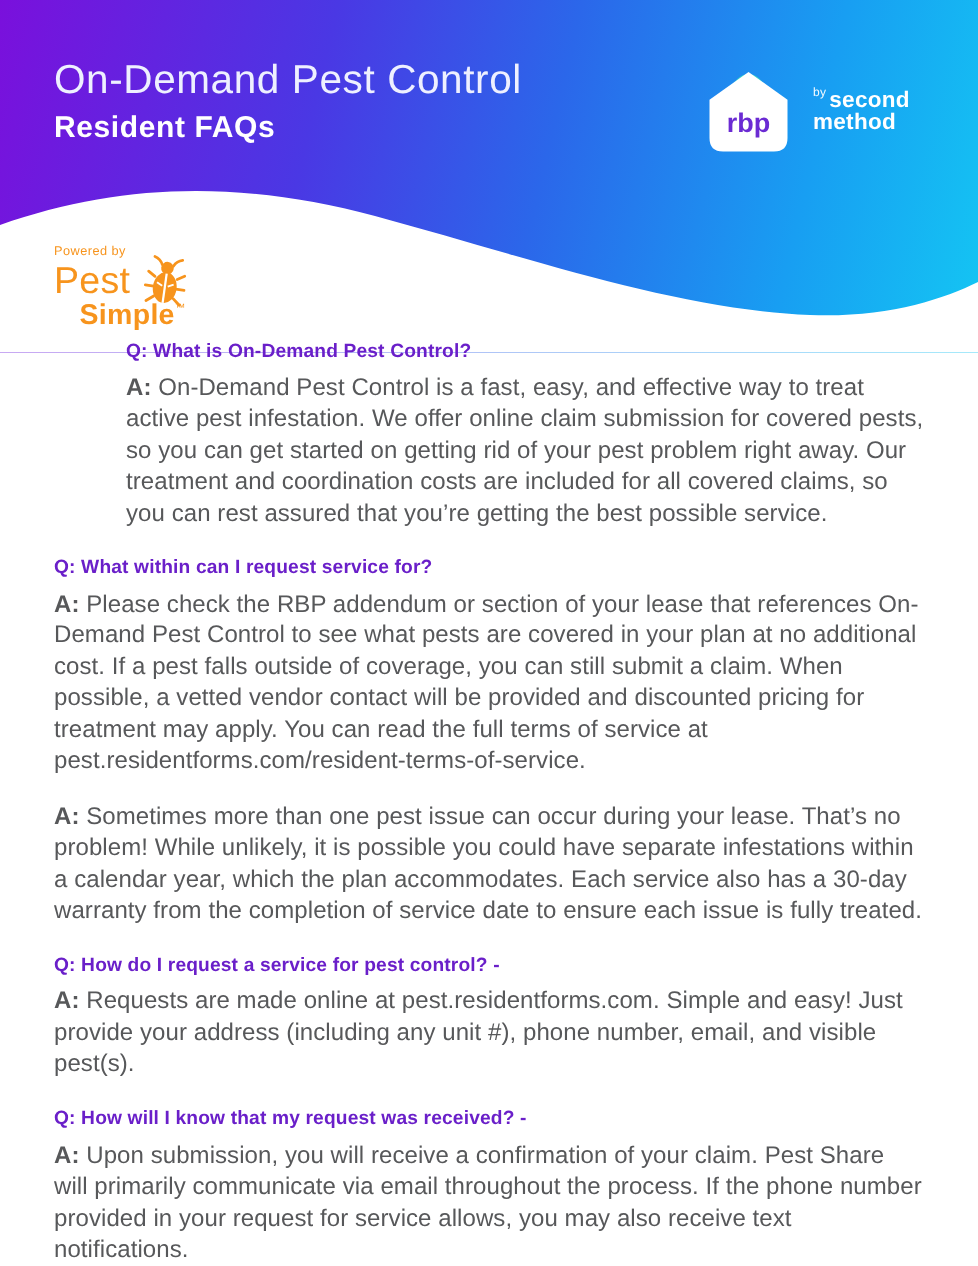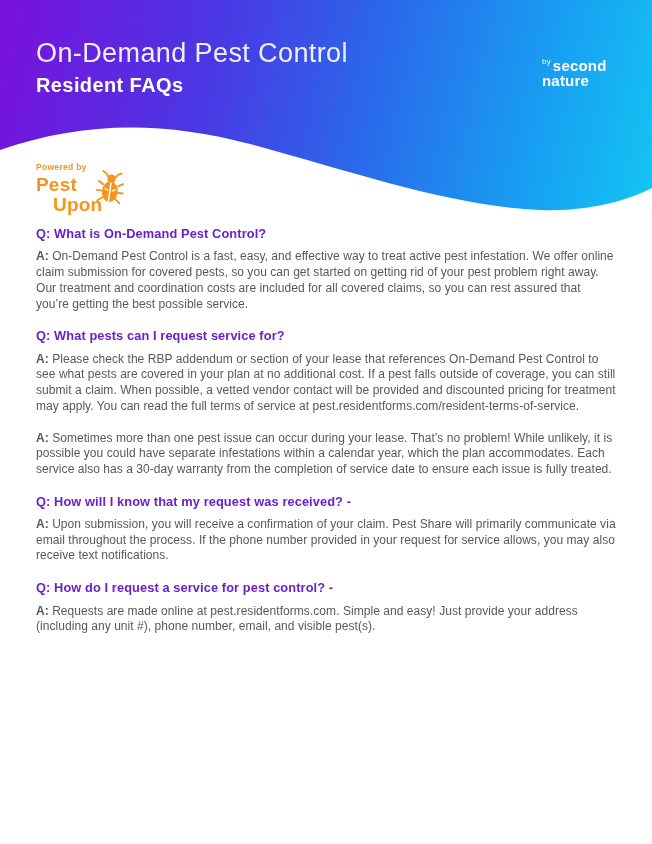--- a/index.html
+++ b/index.html
@@ -43,70 +43,83 @@
     color: #ffffff; text-align: left; line-height: 1.0;
     font-weight: 700; font-size: 15px; letter-spacing: 0.2px;
   }
   .sn-by { font-size: 8px; font-weight: 400; vertical-align: 7px; margin-right: 2px; opacity: 0.95; }
 
   
   .pestshare {
     position: absolute; left: 36px; top: 162px;
     color: #f7941d; width: 140px;
   }
-  .ps-powered { font-size: 8.5px; font-weight: 700; letter-spacing: 0.3px; }
-  .ps-line1 { font-size: 19px; font-weight: 700; line-height: 1.0; margin-top: 3px; letter-spacing: 0.2px; }
+  .ps-powered { font-size: 8.5px; font-weight: 400; letter-spacing: 0.3px; }
+  .ps-line1 { font-size: 25px; font-weight: 400; line-height: 1.0; margin-top: 3px; letter-spacing: 0.2px; }
   .ps-line2 { font-size: 19px; font-weight: 800; line-height: 1.0; margin-left: 17px; margin-top: 1px; letter-spacing: 0.2px; }
   .ps-tm { font-size: 7px; font-weight: 400; vertical-align: 9px; }
   .ps-bug { position: absolute; left: 60px; top: 8px; transform: rotate(8deg); }
 
   
   .content {
     position: absolute; left: 0; top: 226px;
     width: 652px; padding: 0 36px;
   }
   .faq-item { margin-top: 16px; }
-  .faq-item:first-child { margin-top: 0; }
+  .faq-item:first-child { margin-top: 0; margin-left: 48px; }
   .question {
     color: #6a1fc9; font-size: 12.8px; font-weight: 700;
     line-height: 1.28; letter-spacing: 0.1px;
   }
   .answer {
-    margin-top: 7px; color: #57585a; font-size: 12px;
+    margin-top: 7px; color: #57585a; font-size: 16px;
     line-height: 1.31; letter-spacing: 0.05px;
   }
   .answer .a-prefix { font-weight: 700; }
 </style>
 </head>
 <body>
 
 <div class="page">
 
   <div class="header">
     <div class="titles">
       <div class="title-line1">On-Demand Pest Control</div>
       <div class="title-line2">Resident FAQs</div>
     </div>
 
     <div class="rbp-logo">
+      <div class="rbp-mark">
+        <svg width="66" height="66" viewBox="0 0 66 66">
+          <defs>
+            <linearGradient id="tealGrad" x1="0" y1="0" x2="0.4" y2="1">
+              <stop offset="0" stop-color="#38d8c8"></stop>
+              <stop offset="1" stop-color="#23a9cf"></stop>
+            </linearGradient>
+          </defs>
+          <rect x="12" y="12" width="42" height="42" rx="10" fill="url(#tealGrad)" transform="rotate(45 33 33)"></rect>
+          <path d="M33 6 L59 24.5 L59 50 Q59 59 50 59 L16 59 Q7 59 7 50 L7 24.5 Z" fill="#ffffff"></path>
+          <text x="33" y="46" text-anchor="middle" font-family="Liberation Sans, sans-serif" font-size="18" font-weight="bold" fill="#6b2bd3">rbp</text>
+        </svg>
+      </div>
       <div class="sn-brand">
         <div><span class="sn-by">by</span><span>second</span></div>
-        <div>nature</div>
+        <div>method</div>
       </div>
     </div>
 
     <svg class="header-wave" viewBox="0 0 652 125" preserveAspectRatio="none">
       <path d="M0,40 C80,12 160,10 250,34 C360,64 450,96 540,100 C590,102 628,90 652,78 L652,125 L0,125 Z" fill="#ffffff"></path>
     </svg>
   </div>
 
   <div class="pestshare">
     <div class="ps-powered">Powered by</div>
     <div class="ps-line1">Pest</div>
-    <div class="ps-line2"><span>Upon</span><span class="ps-tm">™</span></div>
+    <div class="ps-line2"><span>Simple</span><span class="ps-tm">™</span></div>
     <div class="ps-bug">
       <svg width="28" height="36" viewBox="0 0 30 38">
         <g stroke="#f7941d" stroke-width="2" stroke-linecap="round" fill="none">
           <path d="M11 7 Q9 3 5 2"></path>
             <path d="M19 7 Q21 3 25 2"></path>
           <path d="M7 16 L2 13"></path>
             <path d="M7 23 L1 23"></path>
             <path d="M8 30 L3 34"></path>
           <path d="M23 16 L28 13"></path>
             <path d="M23 23 L29 23"></path>
@@ -121,36 +134,36 @@
     </div>
   </div>
 
   <div class="content">
     <div class="faq-item">
       <div class="question"><span class="q-prefix">Q: </span><span>What is On-Demand Pest Control?</span></div>
       <div class="answer"><span class="a-prefix">A: </span><span>On-Demand Pest Control is a fast, easy, and effective way to treat active pest infestation. We offer online claim submission for covered pests, so you can get started on getting rid of your pest problem right away. Our treatment and coordination costs are included for all covered claims, so you can rest assured that you’re getting the best possible service.</span></div>
     </div>
 
     <div class="faq-item">
-      <div class="question"><span class="q-prefix">Q: </span><span>What pests can I request service for?</span></div>
+      <div class="question"><span class="q-prefix">Q: </span><span>What within can I request service for?</span></div>
       <div class="answer"><span class="a-prefix">A: </span><span>Please check the RBP addendum or section of your lease that references On-Demand Pest Control to see what pests are covered in your plan at no additional cost. If a pest falls outside of coverage, you can still submit a claim. When possible, a vetted vendor contact will be provided and discounted pricing for treatment may apply. You can read the full terms of service at pest.residentforms.com/resident-terms-of-service.</span></div>
     </div>
 
     <div class="faq-item">
       <div class="answer"><span class="a-prefix">A: </span><span>Sometimes more than one pest issue can occur during your lease. That’s no problem! While unlikely, it is possible you could have separate infestations within a calendar year, which the plan accommodates. Each service also has a 30-day warranty from the completion of service date to ensure each issue is fully treated.</span></div>
     </div>
 
     <div class="faq-item">
-      <div class="question"><span class="q-prefix">Q: </span><span>How will I know that my request was received? -</span></div>
-      <div class="answer"><span class="a-prefix">A: </span><span>Upon submission, you will receive a confirmation of your claim. Pest Share will primarily communicate via email throughout the process. If the phone number provided in your request for service allows, you may also receive text notifications.</span></div>
+      <div class="question"><span class="q-prefix">Q: </span><span>How do I request a service for pest control? -</span></div>
+      <div class="answer"><span class="a-prefix">A: </span><span>Requests are made online at pest.residentforms.com. Simple and easy! Just provide your address (including any unit #), phone number, email, and visible pest(s).</span></div>
     </div>
 
     <div class="faq-item">
-      <div class="question"><span class="q-prefix">Q: </span><span>How do I request a service for pest control? -</span></div>
-      <div class="answer"><span class="a-prefix">A: </span><span>Requests are made online at pest.residentforms.com. Simple and easy! Just provide your address (including any unit #), phone number, email, and visible pest(s).</span></div>
+      <div class="question"><span class="q-prefix">Q: </span><span>How will I know that my request was received? -</span></div>
+      <div class="answer"><span class="a-prefix">A: </span><span>Upon submission, you will receive a confirmation of your claim. Pest Share will primarily communicate via email throughout the process. If the phone number provided in your request for service allows, you may also receive text notifications.</span></div>
     </div>
 
     <div class="faq-item">
     </div>
 
     <div class="faq-item">
     </div>
 
   </div>
 

